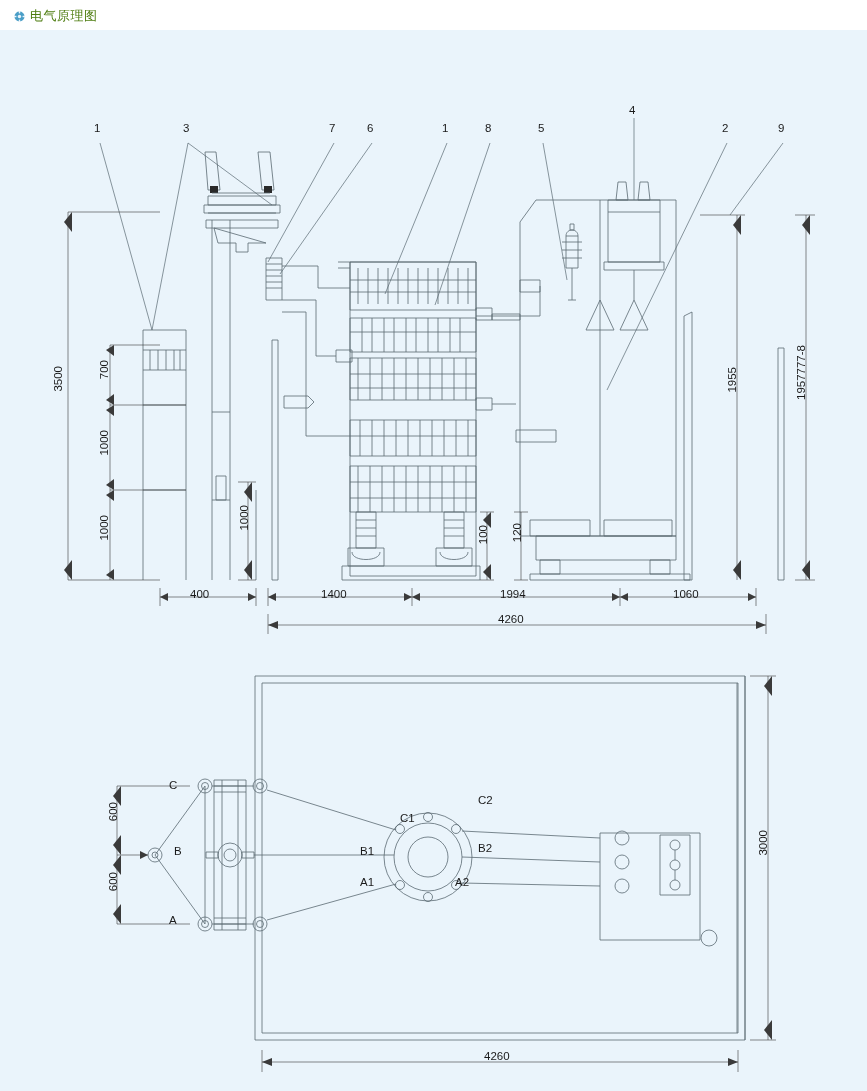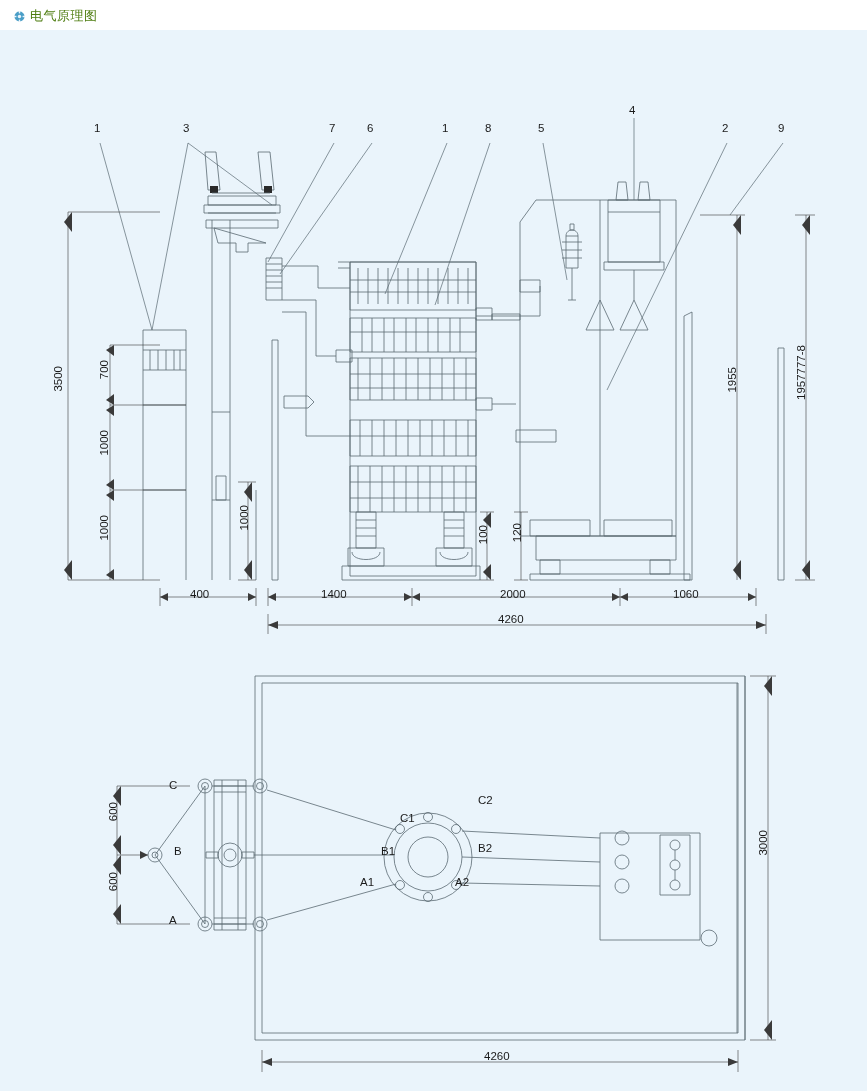--- a/index.html
+++ b/index.html
@@ -352,29 +352,29 @@
   <div class="lbl rot90" style="left:98px;top:430px;">1000</div>
   <div class="lbl rot90" style="left:98px;top:515px;">1000</div>
   <div class="lbl rot90" style="left:238px;top:505px;">1000</div>
   <div class="lbl rot90" style="left:477px;top:525px;">100</div>
   <div class="lbl rot90" style="left:511px;top:523px;">120</div>
   <div class="lbl rot90" style="left:726px;top:367px;">1955</div>
   <div class="lbl rot90" style="left:795px;top:345px;">1957777-8</div>
 
   <div class="lbl" style="left:190px;top:588px;">400</div>
   <div class="lbl" style="left:321px;top:588px;">1400</div>
-  <div class="lbl" style="left:500px;top:588px;">2000</div>
+  <div class="lbl" style="left:500px;top:588px;">1994</div>
   <div class="lbl" style="left:673px;top:588px;text-align:right;">1060</div>
   <div class="lbl" style="left:498px;top:613px;">4260</div>
 
   <div class="lbl" style="left:169px;top:779px;">C</div>
   <div class="lbl" style="left:174px;top:845px;">B</div>
   <div class="lbl" style="left:169px;top:914px;">A</div>
   <div class="lbl" style="left:360px;top:812px;margin-left:40px;">C1</div>
-  <div class="lbl" style="left:360px;top:845px;margin-left:21px;">B1</div>
+  <div class="lbl" style="left:360px;top:845px;">B1</div>
   <div class="lbl" style="left:360px;top:876px;">A1</div>
   <div class="lbl" style="left:478px;top:794px;">C2</div>
   <div class="lbl" style="left:478px;top:842px;text-align:center;">B2</div>
   <div class="lbl" style="left:455px;top:876px;">A2</div>
   <div class="lbl rot90" style="left:107px;top:802px;">600</div>
   <div class="lbl rot90" style="left:107px;top:872px;">600</div>
   <div class="lbl rot90" style="left:757px;top:830px;">3000</div>
   <div class="lbl" style="left:484px;top:1050px;">4260</div>
 
 </div>

